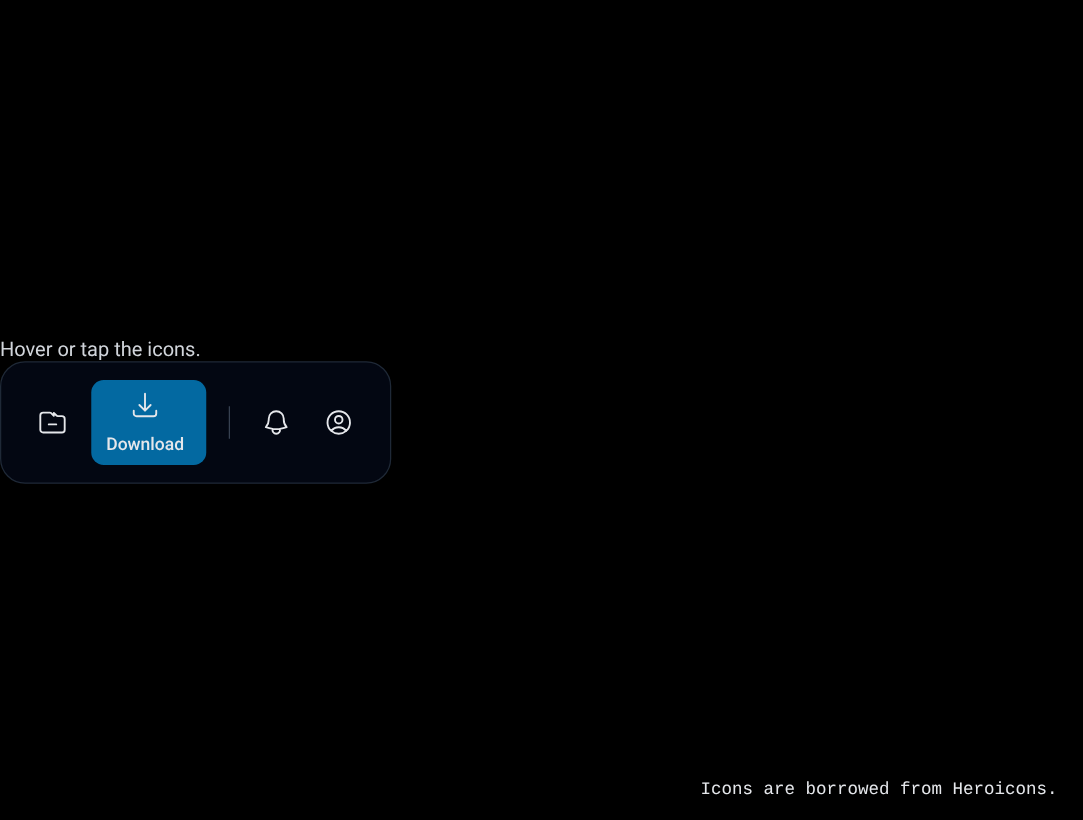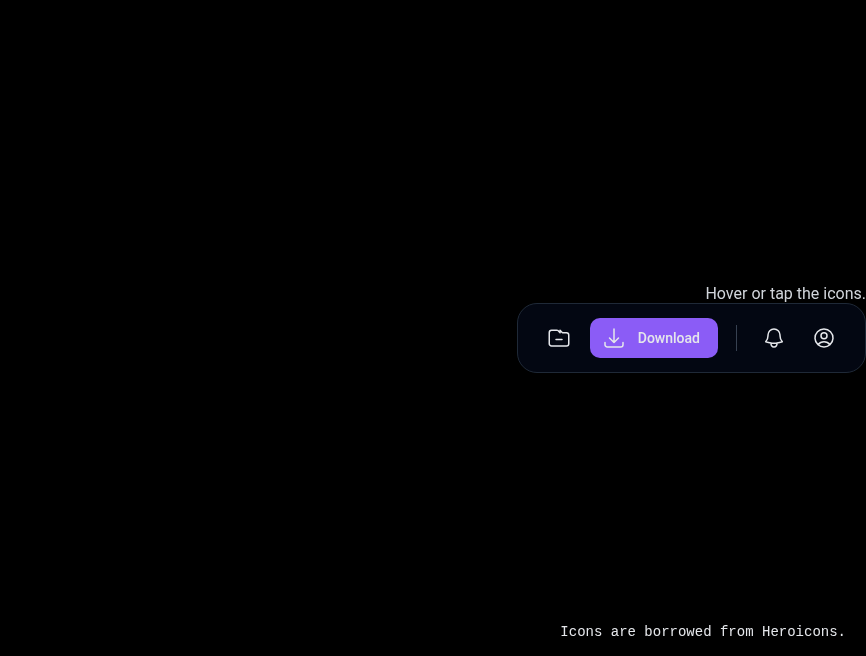--- a/index.html
+++ b/index.html
@@ -14,21 +14,21 @@
       font-family: -apple-system, BlinkMacSystemFont, "Segoe UI", Roboto, Helvetica, Arial, sans-serif;
       color: #e5e7eb;
       position: relative;
       overflow: hidden;
     }
     .container {
       width: 100%;
       height: 100%;
       display: flex;
       flex-direction: column;
-      align-items: flex-end;
+      align-items: flex-start;
       justify-content: center;
     }
     .instruction {
       font-size: 16px;
       color: #d1d5db;
       font-weight: 400;
     }
     .toolbar {
       display: flex;
       align-items: center;
@@ -46,22 +46,23 @@
       justify-content: center;
       border-radius: 10px;
       cursor: pointer;
     }
     .icon-pill {
       display: flex;
       align-items: center;
       gap: 12px;
       padding: 8px 18px 8px 12px;
       border-radius: 10px;
-      background-color: #8b5cf6;
+      background-color: #0369a1;
       cursor: pointer;
+      flex-direction: column;
     }
     .icon-pill .label {
       font-size: 14px;
       color: #e5e7eb;
       font-weight: 500;
     }
     .divider {
       width: 1px;
       height: 26px;
       background-color: #374151;

